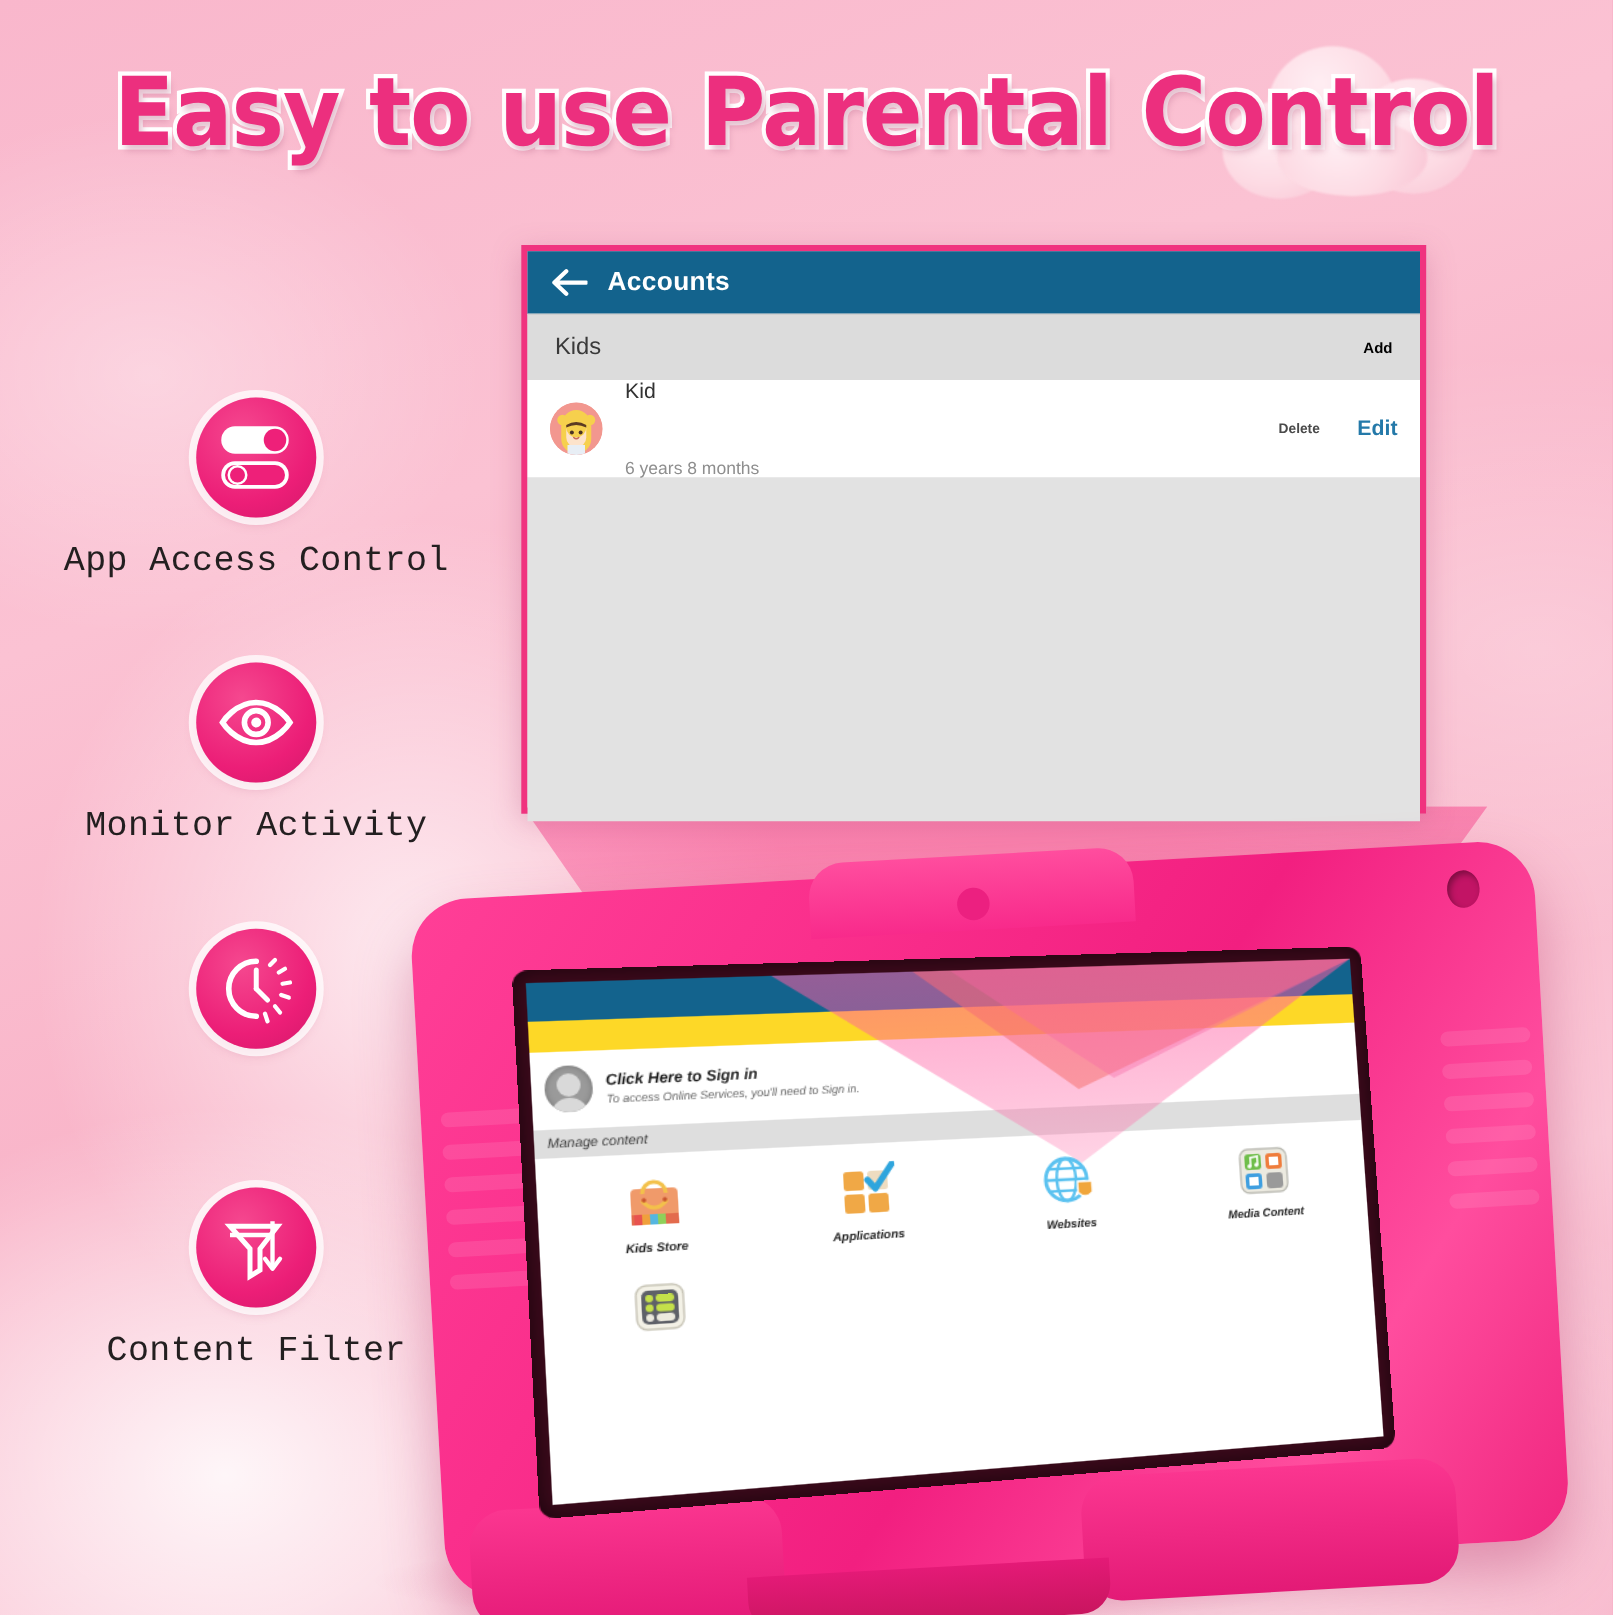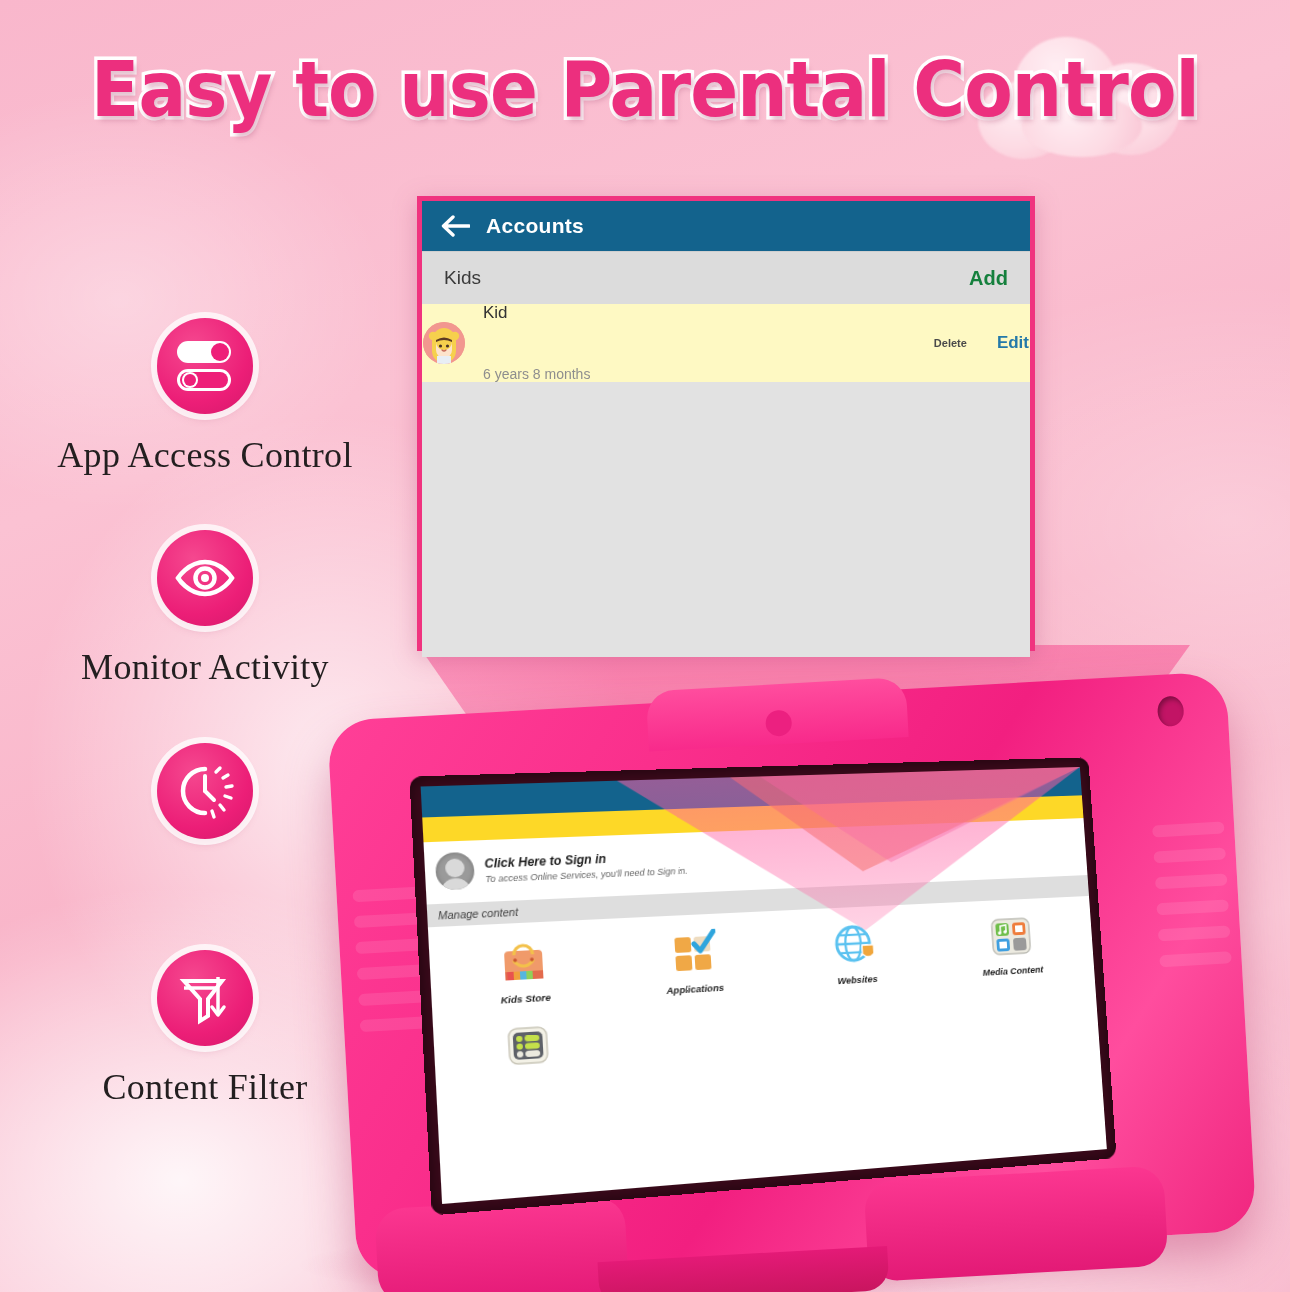--- a/index.html
+++ b/index.html
@@ -38,45 +38,45 @@
     text-shadow:3px 5px 5px rgba(197,120,150,.45);
     white-space:nowrap;
   }
   
   .feature{position:absolute;width:360px;text-align:center;}
   .fic{width:96px;height:96px;border-radius:50%;margin:0 auto;
     background:radial-gradient(circle at 38% 30%,#f5488f 0%,#ec1e77 62%,#d4186a 100%);
     box-shadow:0 0 0 6px rgba(255,255,255,.75), 0 4px 9px rgba(190,90,130,.35);
     position:relative;}
   .fic svg{position:absolute;left:50%;top:50%;transform:translate(-50%,-50%);}
-  .flabel{margin-top:20px;font-size:36px;color:#231f20;
-    font-family:Liberation Serif, serif;font-weight:normal;letter-spacing:.3px;}
+  .flabel{margin-top:20px;font-size:28px;color:#231f20;
+    font-family:Liberation Mono, monospace;font-weight:normal;letter-spacing:.3px;}
   #f0{left:25px;top:318px;}
   #f1{left:25px;top:530px;text-align:center;}
   #f2{left:25px;top:743px;}
   #f3{left:25px;top:950px;}
 
   
   #beam{position:absolute;left:418px;top:645px;width:772px;height:300px;
     background:linear-gradient(180deg, rgba(247,78,145,.55) 0%, rgba(247,96,155,.40) 55%, rgba(247,110,162,.18) 100%);
     clip-path:polygon(0% 0%, 100% 0%, 72% 100%, 27% 100%);
     pointer-events:none;}
 
   
-  #panel{position:absolute;left:417px;top:196px;width:618px;height:455px;
+  #panel{position:absolute;left:417px;top:196px;width:724px;height:455px;
     border:5px solid #f0337f;background:#e2e2e2;box-sizing:border-box;
     box-shadow:0 6px 22px rgba(180,80,125,.35);}
   #panel-header{height:50px;background:#13638d;display:flex;align-items:center;padding:0 18px;}
   #back-arrow{width:30px;height:22px;flex:none;margin-right:16px;}
   #panel-title{color:#fff;font-size:21px;font-weight:bold;letter-spacing:.3px;}
   #kids-bar{height:52px;background:#dcdcdc;display:flex;align-items:center;
     justify-content:space-between;padding:0 22px;border-top:1px solid #cfcfcf;}
   #kids-label{font-size:19px;color:#3a3a3a;}
-  #add-link{font-size:20px;font-weight:bold;color:#15803d;cursor:pointer;}
-  #kid-row{height:78px;background:#fef9c3;display:flex;align-items:center;padding:0 1px;}
+  #add-link{font-size:12px;font-weight:bold;color:#000000;cursor:pointer;}
+  #kid-row{height:78px;background:#ffffff;display:flex;align-items:center;padding:0 18px;}
   #avatar{width:42px;height:42px;border-radius:50%;flex:none;margin-right:18px;
     background:#f2978f;position:relative;overflow:hidden;}
   #kid-info{flex:1;}
   #kid-name{font-size:17px;color:#333;line-height:1.35;}
   #kid-age{font-size:14px;color:#8e8e8e;line-height:1.35;margin-top:40px;}
   #delete-link{font-size:11px;font-weight:bold;color:#4a4a4a;margin-right:30px;cursor:pointer;}
   #edit-link{font-size:17px;font-weight:bold;color:#2479a9;cursor:pointer;}
   #panel-body{height:auto;flex:1;background:#e2e2e2;}
 
   

